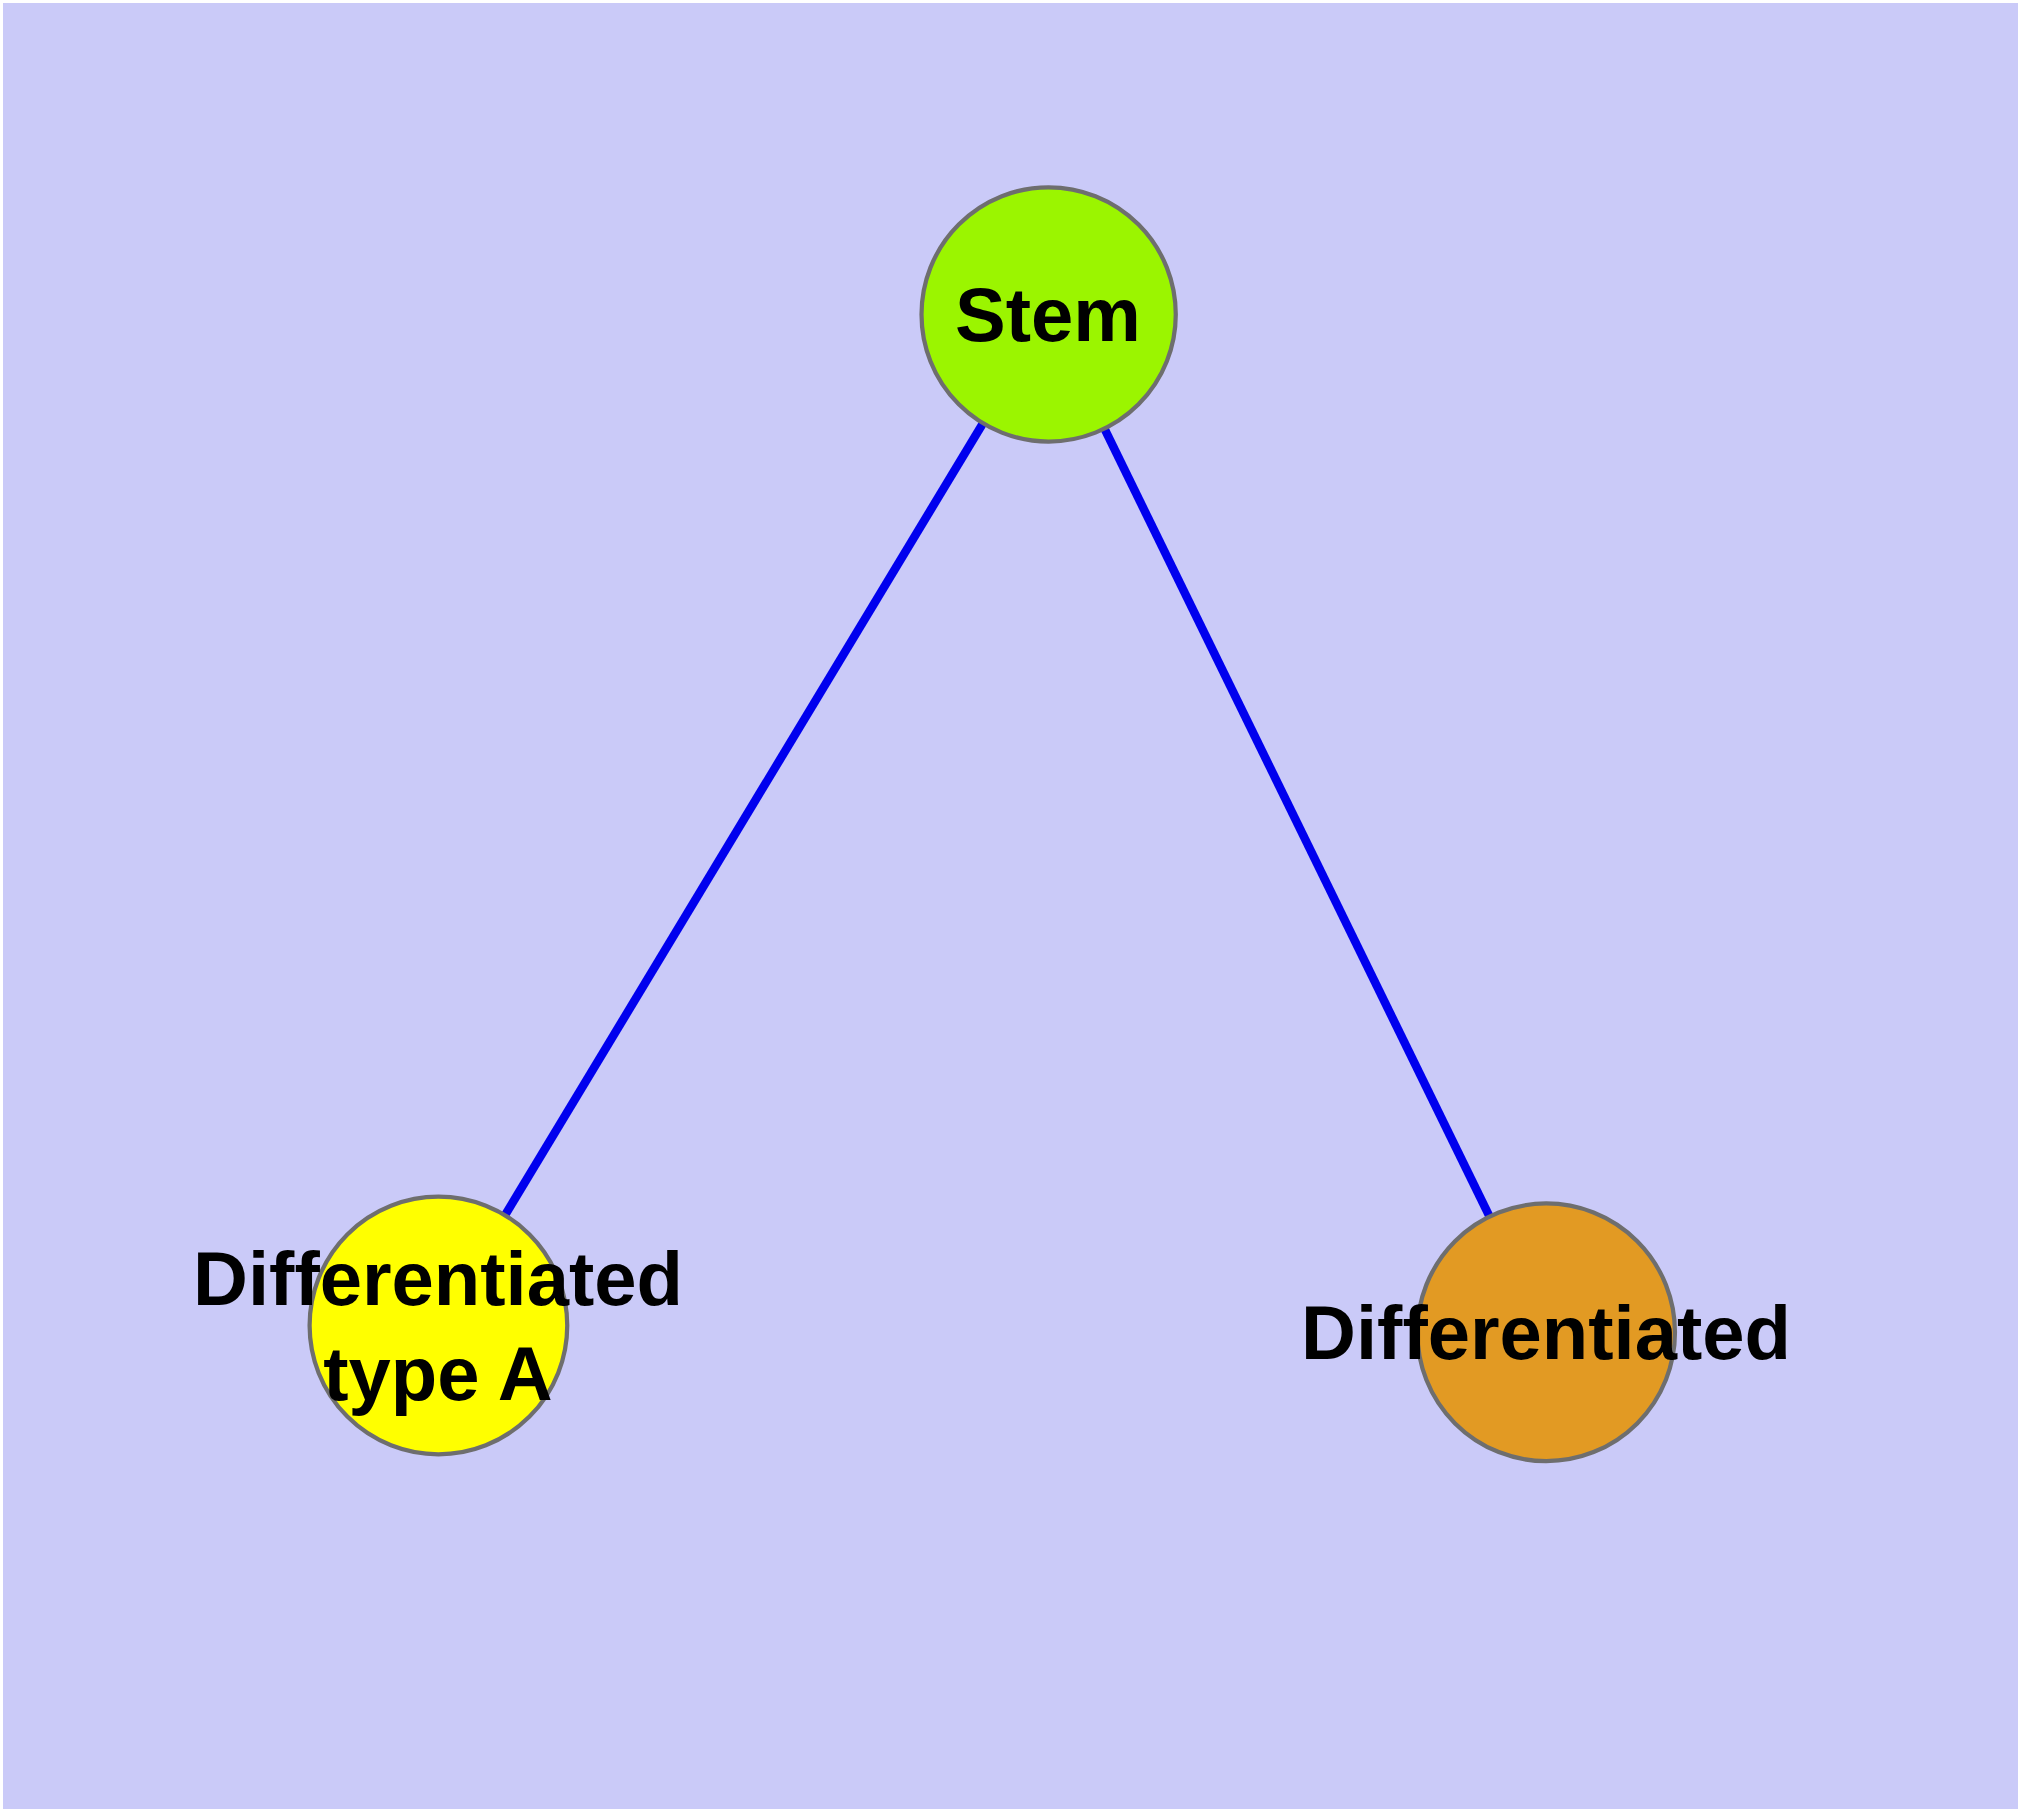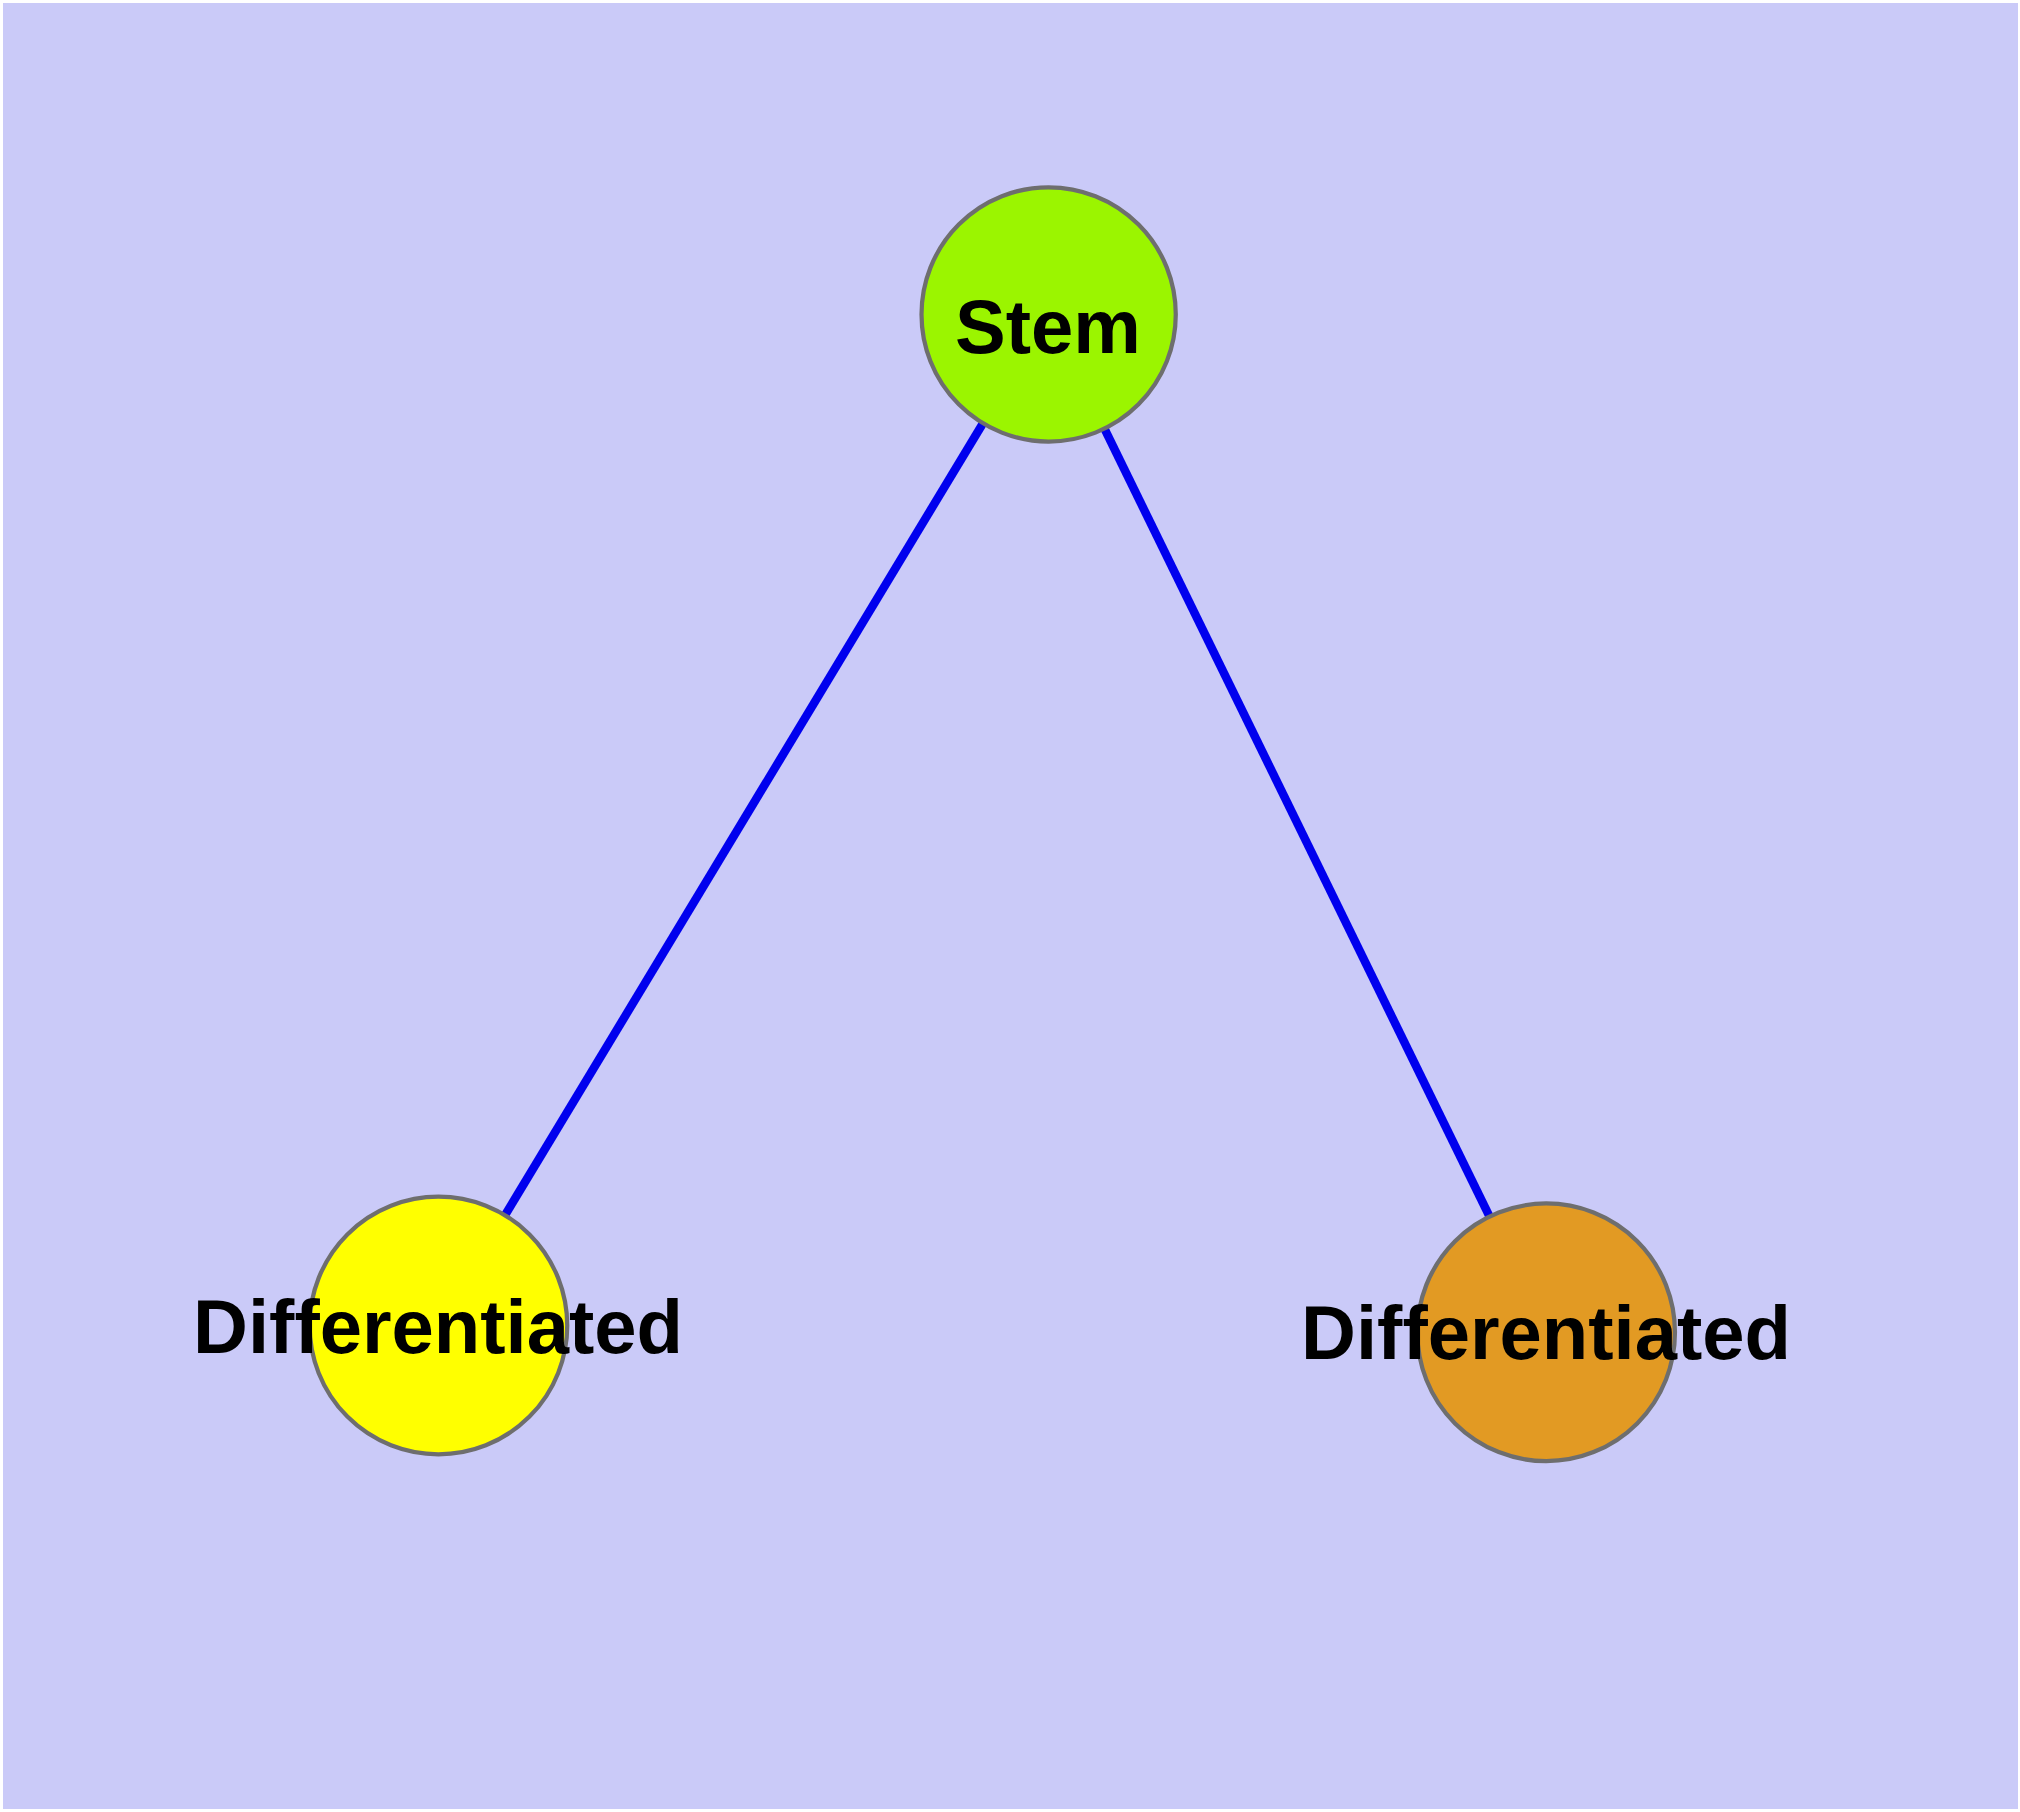--- a/index.html
+++ b/index.html
@@ -58,24 +58,25 @@
 
   <svg class="graph" width="2021" height="1812" viewBox="0 0 2384 2138">
     <line class="edge" x1="1237" y1="371" x2="517" y2="1564" stroke="#0000EE"></line>
     <line class="edge" x1="1237" y1="371" x2="1824" y2="1572" stroke="#0000EE"></line>
 
     <circle class="node-circle" cx="1237" cy="371" r="150" fill="#9BF500" stroke="#6E6E6E"></circle>
     <circle class="node-circle" cx="517" cy="1564" r="152" fill="#FFFF00" stroke="#6E6E6E"></circle>
     <circle class="node-circle" cx="1824" cy="1572" r="152" fill="#E29A23" stroke="#6E6E6E"></circle>
   </svg>
 
-  <div class="label" style="left:1048px; top:326px;">Stem</div>
+  <div class="label" style="left:1048px; top:314px;">Stem</div>
 
   <div class="label" style="left:438px; top:1326px;">
     <span class="line">Differentiated</span>
+    <span class="line">type A</span>
   </div>
 
   <div class="label" style="left:1546px; top:1332px;">
     <span class="line">Differentiated</span>
   </div>
 
   <div class="frame"></div>
 </div>
 
 

